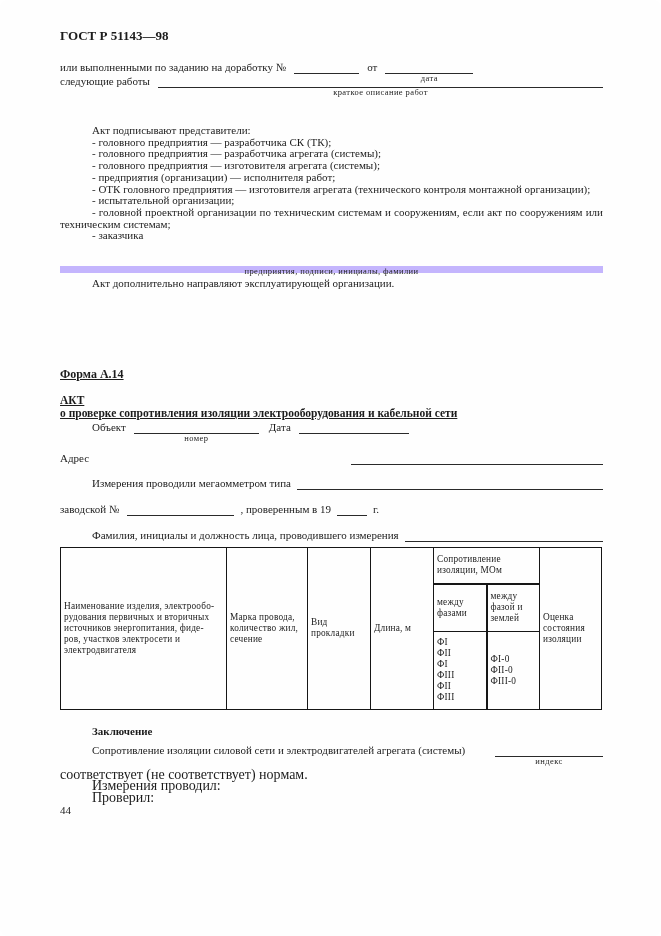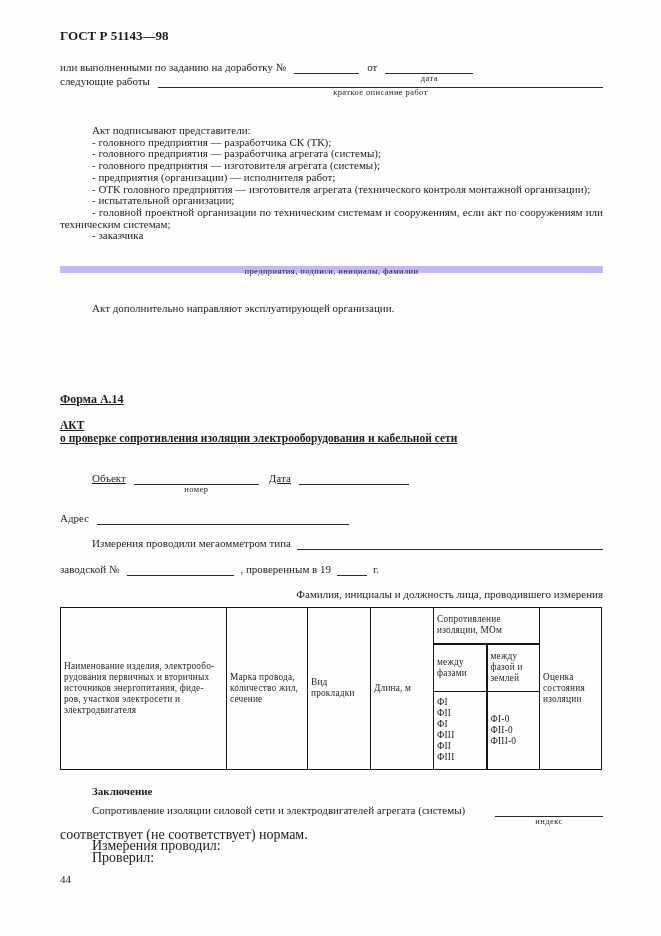--- a/index.html
+++ b/index.html
@@ -39,21 +39,21 @@
   }
   table.meas td { border:1px solid #161616; text-align:left; vertical-align:middle; padding:2px 3px; letter-spacing:0.2px; }
   .ml { white-space:pre-line; }
   .bl-thick { border-left:2.5px solid #161616 !important; }
   .bb-thick { border-bottom:2px solid #161616 !important; }
   .vals-top { text-align:left; vertical-align:top; padding:1px 2px 1px 6px; }
   .vals-mid { text-align:left; vertical-align:middle; padding-left:6px; }
 
   .concl-head { font-weight:bold; font-size:11px; line-height:12px; margin-top:15px; padding-left:32px; }
   .tight { font-size:14px; line-height:11.7px; margin:0; }
-  .pageno { font-size:11px; margin-top:9px; }
+  .pageno { font-size:11px; margin-top:0; }
 </style>
 </head>
 <body>
 
 <div class="page">
 
   <div class="gost-header">ГОСТ Р 51143—98</div>
 
   <div class="row" style="margin-top:17px;">
     <span class="t">или выполненными по заданию на доработку №</span>
@@ -80,54 +80,54 @@
     <p class="para">-  ОТК головного предприятия — изготовителя агрегата (технического контроля монтажной организации);</p>
     <p class="para">-  испытательной организации;</p>
     <p class="para">-  головной проектной организации по техническим системам и сооружениям, если акт по сооружениям или техническим системам;</p>
     <p class="para">-  заказчика</p>
   </div>
 
   <div class="sigline" style="margin-top:12px;">
     <span class="capbox">предприятия, подписи, инициалы, фамилии</span>
   </div>
 
-  <p class="para" style="margin-top:30px;">Акт дополнительно направляют эксплуатирующей организации.</p>
+  <p class="para" style="margin-top:5px;">Акт дополнительно направляют эксплуатирующей организации.</p>
 
   <div class="cbold form-label">Форма А.14</div>
   <div class="cbold act-title">АКТ</div>
   <div class="cbold" style="font-size:11.5px; line-height:13px;">о проверке сопротивления изоляции электрооборудования и кабельной сети</div>
 
-  <div class="row" style="margin-top:26px;text-decoration:underline;">
+  <div class="row" style="margin-top:0;">
     <span class="t ind">Объект</span>
     <span class="blank gap8" style="width:125px;">
       <span class="capbox">номер</span>
     </span>
     <span class="t" style="margin-left:10px;">Дата</span>
     <span class="blank gap8" style="width:110px;"></span>
   </div>
 
-  <div class="row" style="margin-top:26px;">
+  <div class="row" style="margin-top:17px;justify-content:space-between;">
     <span class="t">Адрес</span>
     <span class="blank gap8" style="width:252px;"></span>
   </div>
 
   <div class="row" style="margin-top:11px;">
     <span class="t ind">Измерения проводили мегаомметром типа</span>
     <span class="fill gap6"></span>
   </div>
 
   <div class="row" style="margin-top:12px;">
     <span class="t">заводской №</span>
     <span class="blank gap8" style="width:107px;"></span>
     <span class="t gap6">,  проверенным в 19</span>
     <span class="blank gap6" style="width:30px;"></span>
     <span class="t gap6">г.</span>
   </div>
 
-  <div class="row" style="margin-top:12px;flex-direction:column;">
+  <div class="row" style="margin-top:12px;">
     <span class="t ind">Фамилия, инициалы и должность лица, проводившего измерения</span>
     <span class="fill gap6"></span>
   </div>
 
   <table class="meas">
     <colgroup>
       <col style="width:166px;">
         <col style="width:81px;">
         <col style="width:63px;">
       <col style="width:63px;">

